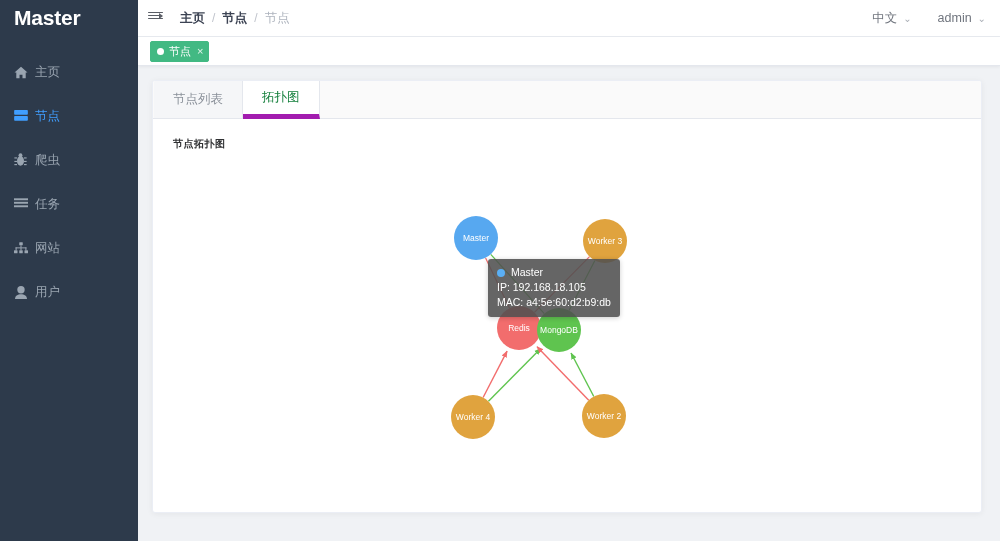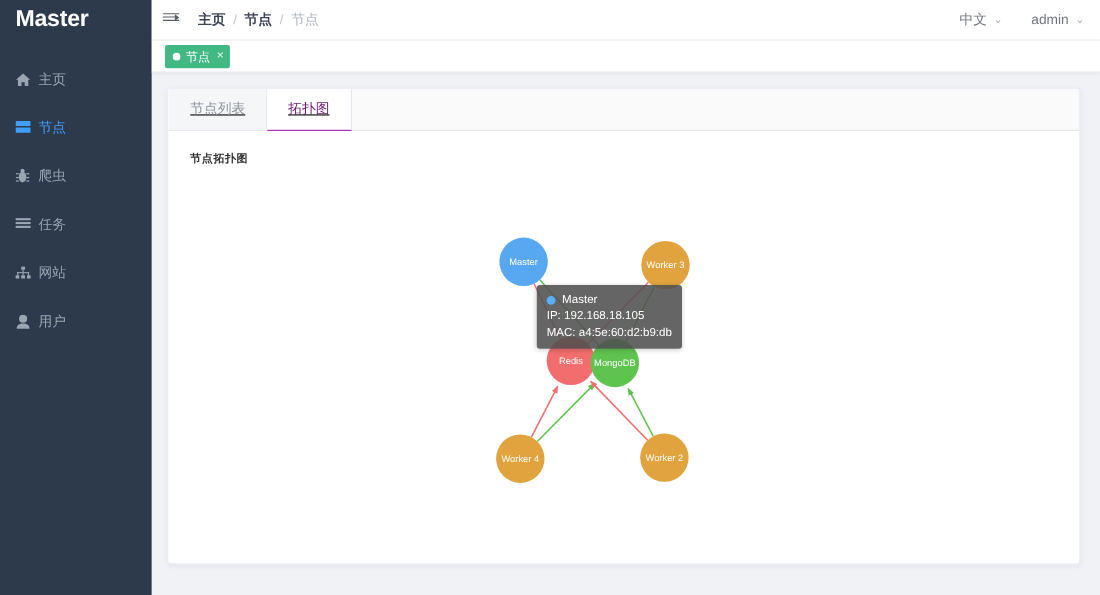--- a/index.html
+++ b/index.html
@@ -121,36 +121,35 @@
     width: 830px;
     position: relative;
     overflow: hidden;
   }
   .tabs {
     height: 38px;
     background: #fafafa;
     border-bottom: 1px solid #e4e7ed;
     display: flex; align-items: flex-end;
     padding-left: 1px;
-    text-decoration: underline;
   }
   .tab {
     height: 38px;
     padding: 0 19px;
     display: flex; align-items: center;
     font-size: 12.5px;
     color: #8a9099;
     background: #f5f6f8;
     border-right: 1px solid #e4e7ed;
     cursor: pointer;
   }
   .tab.active {
-    color: #701a75;
+    color: #15803d;
     background: #ffffff;
-    border-bottom: 1px solid #a21caf;
+    border-bottom: 5px solid #a21caf;
     margin-bottom: -1px;
   }
   .card-title {
     font-size: 10px;
     font-weight: bold;
     color: #303133;
     padding: 18px 0 0 20px;
     letter-spacing: 0.5px;
   }
 

